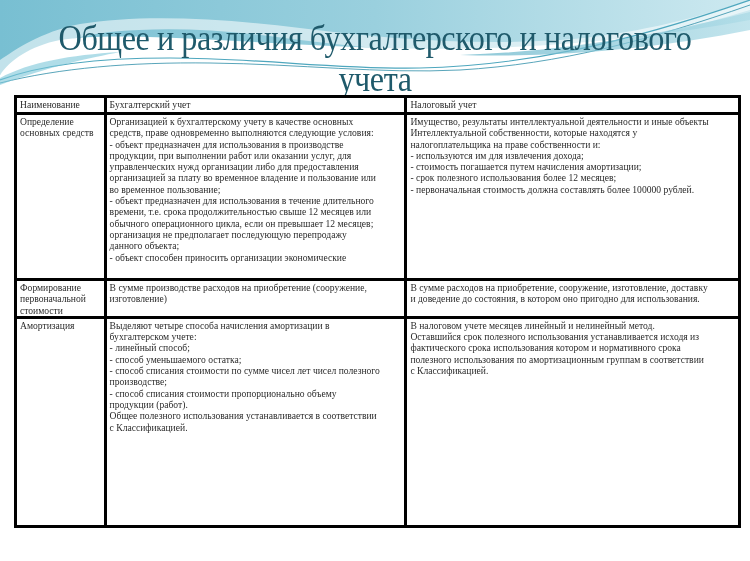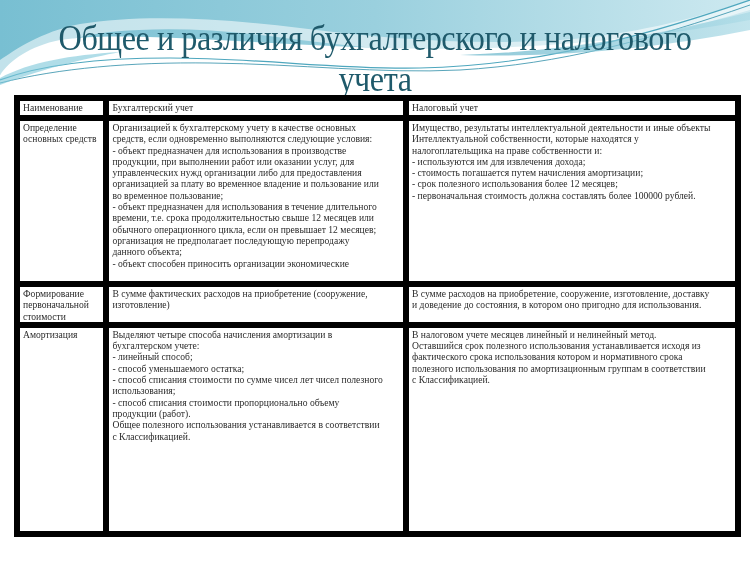--- a/index.html
+++ b/index.html
@@ -2,21 +2,21 @@
 <html><head>
 <meta charset="utf-8">
 <style>
   html, body { margin:0; padding:0; }
   body { width:750px; height:561px; overflow:hidden; position:relative; background:#ffffff; font-family:"Liberation Serif", serif; }
   .bg { position:absolute; left:0; top:0; width:750px; height:561px; }
   .title { position:absolute; left:0; top:22px; width:750px; text-align:center; color:#1f5a6b; font-size:35px; line-height:34px; font-family:"Liberation Serif", serif; letter-spacing:-0.5px; transform:scaleX(0.92); transform-origin:center; }
   .title .l1 { display:block; }
   .title .l2 { display:block; margin-top:7px; }
   table.cmp { position:absolute; left:14px; top:95px; width:727px; border-collapse:collapse; font-family:"Liberation Serif", serif; font-size:9.6px; line-height:11.3px; color:#2b2b2b; background:#fff; }
-  table.cmp td { border:6px solid #000000; vertical-align:top; padding:1px 3px 0 3px; }
+  table.cmp td { border:3px solid #000000; vertical-align:top; padding:1px 3px 0 3px; }
   table.cmp tr.head td { height:13px; }
   col.c1 { width:90px; } col.c2 { width:302px; } col.c3 { width:335px; }
   .ln { display:block; white-space:nowrap; }
 </style>
 </head>
 <body>
 
 <svg class="bg" viewBox="0 0 750 561" preserveAspectRatio="none">
   <defs>
     <linearGradient id="g1" x1="0" y1="0" x2="1" y2="0">
@@ -55,21 +55,21 @@
     <td>Бухгалтерский учет</td>
     <td>Налоговый учет</td>
   </tr>
   <tr style="height:166px;margin-top:48px;">
     <td>
       <span class="ln">Определение</span>
       <span class="ln">основных средств</span>
     </td>
     <td>
       <span class="ln">Организацией к бухгалтерскому учету в качестве основных</span>
-      <span class="ln">средств, если одновременно выполняются следующие условия:</span>
+      <span class="ln">средств, праве одновременно выполняются следующие условия:</span>
       <span class="ln">- объект предназначен для использования в производстве</span>
       <span class="ln">продукции, при выполнении работ или оказании услуг, для</span>
       <span class="ln">управленческих нужд организации либо для предоставления</span>
       <span class="ln">организацией за плату во временное владение и пользование или</span>
       <span class="ln">во временное пользование;</span>
       <span class="ln">- объект предназначен для использования в течение длительного</span>
       <span class="ln">времени, т.е. срока продолжительностью свыше 12 месяцев или</span>
       <span class="ln">обычного операционного цикла, если он превышает 12 месяцев;</span>
       <span class="ln">организация не предполагает последующую перепродажу</span>
       <span class="ln">данного объекта;</span>
@@ -85,39 +85,39 @@
       <span class="ln">- первоначальная стоимость должна составлять более 100000 рублей.</span>
     </td>
   </tr>
   <tr style="height:36px;">
     <td>
       <span class="ln">Формирование</span>
       <span class="ln">первоначальной</span>
       <span class="ln">стоимости</span>
     </td>
     <td>
-      <span class="ln">В сумме фактических расходов на приобретение (сооружение,</span>
+      <span class="ln">В сумме производстве расходов на приобретение (сооружение,</span>
       <span class="ln">изготовление)</span>
     </td>
     <td>
       <span class="ln">В сумме расходов на приобретение, сооружение, изготовление, доставку</span>
       <span class="ln">и доведение до состояния, в котором оно пригодно для использования.</span>
     </td>
   </tr>
   <tr style="height:209px;">
     <td>
       <span class="ln">Амортизация</span>
     </td>
     <td>
       <span class="ln">Выделяют четыре способа начисления амортизации в</span>
       <span class="ln">бухгалтерском учете:</span>
       <span class="ln">- линейный способ;</span>
       <span class="ln">- способ уменьшаемого остатка;</span>
       <span class="ln">- способ списания стоимости по сумме чисел лет чисел полезного</span>
-      <span class="ln">использования;</span>
+      <span class="ln">производстве;</span>
       <span class="ln">- способ списания стоимости пропорционально объему</span>
       <span class="ln">продукции (работ).</span>
       <span class="ln">Общее полезного использования устанавливается в соответствии</span>
       <span class="ln">с Классификацией.</span>
     </td>
     <td>
       <span class="ln">В налоговом учете месяцев линейный и нелинейный метод.</span>
       <span class="ln">Оставшийся срок полезного использования устанавливается исходя из</span>
       <span class="ln">фактического срока использования котором и нормативного срока</span>
       <span class="ln">полезного использования по амортизационным группам в соответствии</span>

